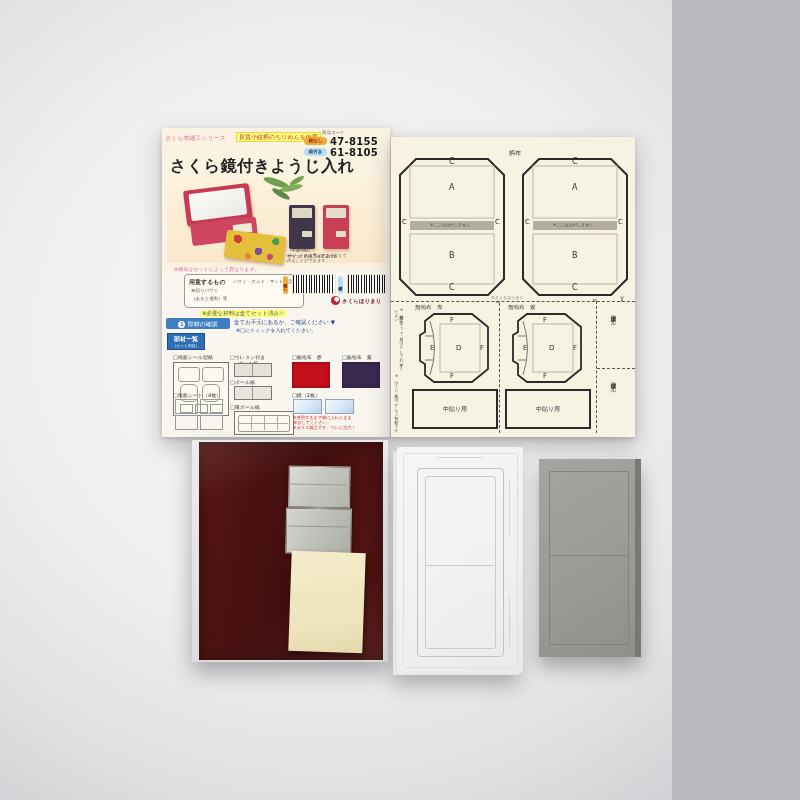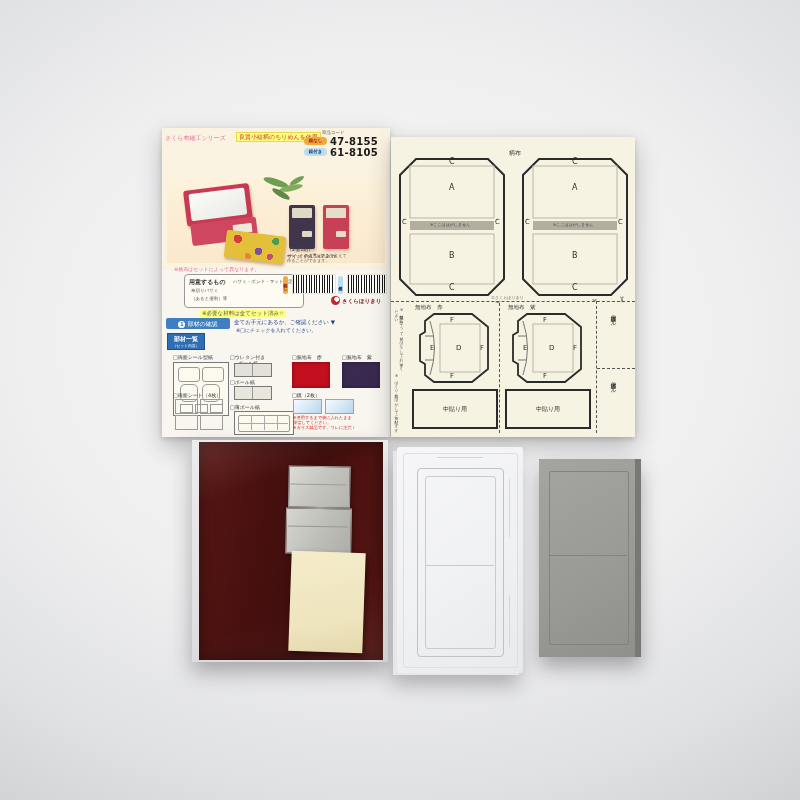--- a/index.html
+++ b/index.html
@@ -1,16 +1,16 @@
 <!DOCTYPE html>
 <html><head>
 <meta charset="utf-8">
 <style>
   html,body{margin:0;padding:0;background:#b9babd;}
-  #stage{position:relative;width:800px;height:800px;overflow:hidden;
+  #stage{position:relative;width:672px;height:800px;overflow:hidden;
     font-family:"DejaVu Sans","Liberation Sans",sans-serif;
     background:radial-gradient(120% 95% at 48% 42%, #f8f8f7 0%, #efeff0 38%, #e0e1e3 60%, #c9cacd 82%, #b0b1b4 100%);}
   .abs{position:absolute;}
   .t{position:absolute;white-space:nowrap;line-height:1.25;color:#333;}
   .sheet{position:absolute;box-shadow:0 10px 22px rgba(40,40,45,.28),0 2px 5px rgba(40,40,45,.18);}
   #isheet{left:162px;top:128px;width:228px;height:309px;background:linear-gradient(180deg,#fbf3e2 0 46%,#f8f6ee 46% 100%);}
   #psheet{left:391px;top:137px;width:244px;height:300px;background:#f7f3e2;}
   .badge-pill{position:absolute;border-radius:6px;text-align:center;font-weight:bold;}
   .code{position:absolute;font-weight:bold;color:#191919;font-size:10px;letter-spacing:.3px;}
   .barcode{position:absolute;background:repeating-linear-gradient(90deg,#161616 0 1px,#fdfdfb 1px 2.6px);border:1px solid #e7e3d5;}
@@ -37,20 +37,21 @@
 
     <div class="t" style="left:3px;top:6px;font-size:6px;color:#e8659c;">さくら布細工シリーズ</div>
     <div class="t" style="left:74px;top:4px;font-size:6px;color:#cc3333;background:#ffff7e;border:1px solid #e6d84a;padding:0 2px;">良質小紋柄のちりめんを使用</div>
     <div class="t" style="left:160px;top:2px;font-size:4.5px;color:#666;">商品コード</div>
 
     <div class="badge-pill" style="left:142px;top:9px;width:23px;height:8px;font-size:4.5px;line-height:8px;background:#f2a93b;color:#8c1d12;">鏡なし</div>
     <div class="code" style="left:168px;top:8px;">47-8155</div>
     <div class="badge-pill" style="left:142px;top:20px;width:23px;height:8px;font-size:4.5px;line-height:8px;background:#b9ddf2;color:#1c3d5c;">鏡付き</div>
     <div class="code" style="left:168px;top:19px;">61-8105</div>
 
+    <div class="t" style="left:8px;top:28px;font-size:16px;font-weight:bold;color:#222;letter-spacing:.5px;">さくら鏡付きようじ入れ</div>
 
     <div class="abs" style="left:5px;top:49px;width:218px;height:86px;background:linear-gradient(180deg,#fdf2dc,#fae8cc);border-radius:2px;">
 
       <div class="abs">
         <div class="abs" style="left:96px;top:2px;width:26px;height:7px;background:#6f9e52;border-radius:50%;transform:rotate(18deg);"></div>
         <div class="abs" style="left:112px;top:8px;width:24px;height:6px;background:#82ad5e;border-radius:50%;transform:rotate(-12deg);"></div>
         <div class="abs" style="left:104px;top:14px;width:20px;height:6px;background:#5d8a44;border-radius:50%;transform:rotate(30deg);"></div>
         <div class="abs" style="left:122px;top:1px;width:16px;height:5px;background:#74a055;border-radius:50%;transform:rotate(-30deg);"></div>
       </div>
 

